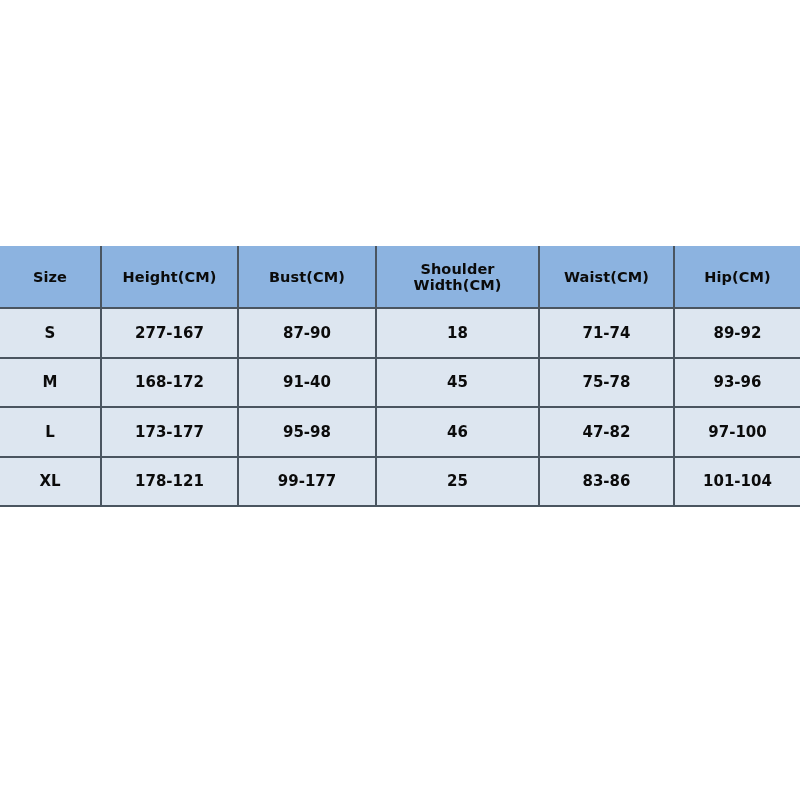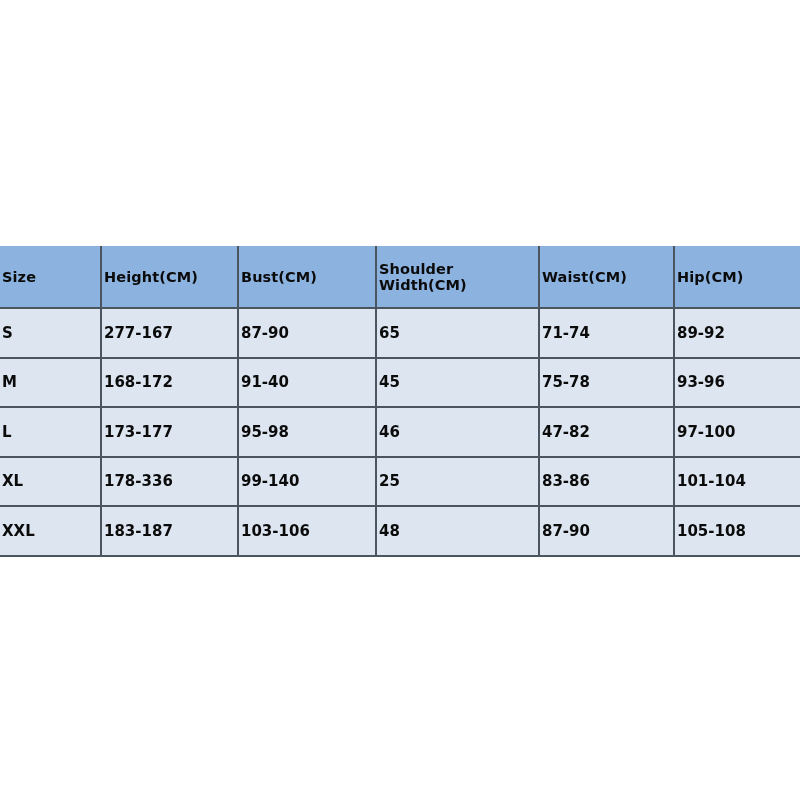--- a/index.html
+++ b/index.html
@@ -31,21 +31,21 @@
 
   table.size-chart col.c-size      { width: 101px; }
   table.size-chart col.c-height    { width: 137px; }
   table.size-chart col.c-bust      { width: 138px; }
   table.size-chart col.c-shoulder  { width: 163px; }
   table.size-chart col.c-waist     { width: 135px; }
   table.size-chart col.c-hip       { width: 126px; }
 
   table.size-chart th,
   table.size-chart td {
-    text-align: left;
+    text-align: center;
     vertical-align: middle;
     color: #0b0b0b;
     border-left: 2px solid #4a5560;
     border-right: 2px solid #4a5560;
     padding: 0 2px;
     box-sizing: border-box;
   }
 
   
   table.size-chart th:first-child,
@@ -97,21 +97,21 @@
         <th>Shoulder Width(CM)</th>
         <th>Waist(CM)</th>
         <th>Hip(CM)</th>
       </tr>
     </thead>
     <tbody>
       <tr>
         <td class="size-cell">S</td>
         <td>277-167</td>
         <td>87-90</td>
-        <td>65</td>
+        <td>18</td>
         <td>71-74</td>
         <td>89-92</td>
       </tr>
       <tr>
         <td class="size-cell">M</td>
         <td>168-172</td>
         <td>91-40</td>
         <td>45</td>
         <td>75-78</td>
         <td>93-96</td>
@@ -119,29 +119,21 @@
       <tr>
         <td class="size-cell">L</td>
         <td>173-177</td>
         <td>95-98</td>
         <td>46</td>
         <td>47-82</td>
         <td>97-100</td>
       </tr>
       <tr>
         <td class="size-cell">XL</td>
-        <td>178-336</td>
-        <td>99-140</td>
+        <td>178-121</td>
+        <td>99-177</td>
         <td>25</td>
         <td>83-86</td>
         <td>101-104</td>
-      </tr>
-      <tr>
-        <td class="size-cell">XXL</td>
-        <td>183-187</td>
-        <td>103-106</td>
-        <td>48</td>
-        <td>87-90</td>
-        <td>105-108</td>
       </tr>
     </tbody>
   </table>
 </div>
 
 </body></html>

